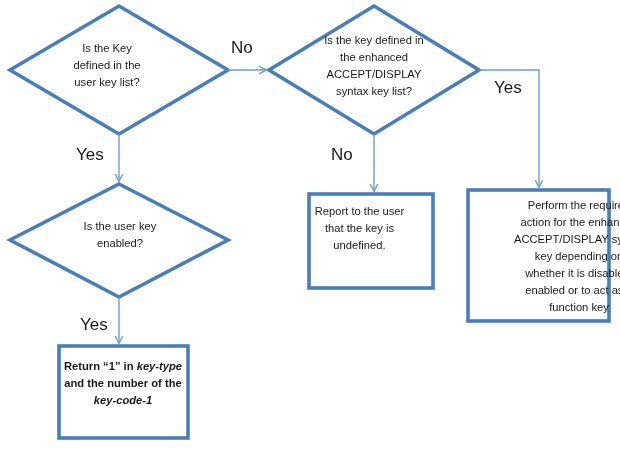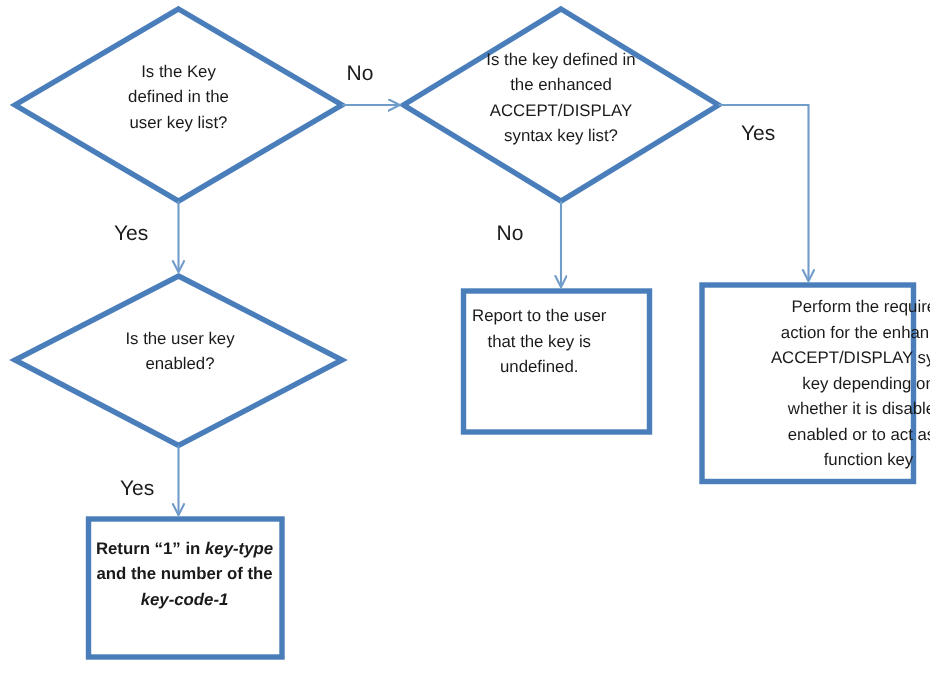--- a/index.html
+++ b/index.html
@@ -27,28 +27,28 @@
     color: #1a1a1a;
     font-size: 11.2px;
     line-height: 17px;
     text-align: center;
     font-family: "Liberation Sans", sans-serif;
     white-space: pre-line;
   }
   .edge-label {
     position: absolute;
     color: #1a1a1a;
-    font-size: 14px;
+    font-size: 17px;
     line-height: 14px;
     font-family: "Liberation Sans", sans-serif;
     text-align: left;
     white-space: nowrap;
   }
   
-  #d1-text { left: 38px; top: 40px; width: 162px; }
+  #d1-text { left: 26px; top: 40px; width: 162px; }
   #d2-text { left: 294px; top: 32px; width: 160px; }
   #d3-text { left: 40px; top: 218px; width: 160px; }
   
   #p1-text { left: 312px; top: 203px; width: 95px; }
   #p2-text { left: 471px; top: 197px; width: 136px; padding-left: 40px; }
   #p3-text { left: 62px; top: 358px; width: 122px; font-weight: bold; }
   .ital { font-style: italic; }
 </style>
 </head>
 <body>

